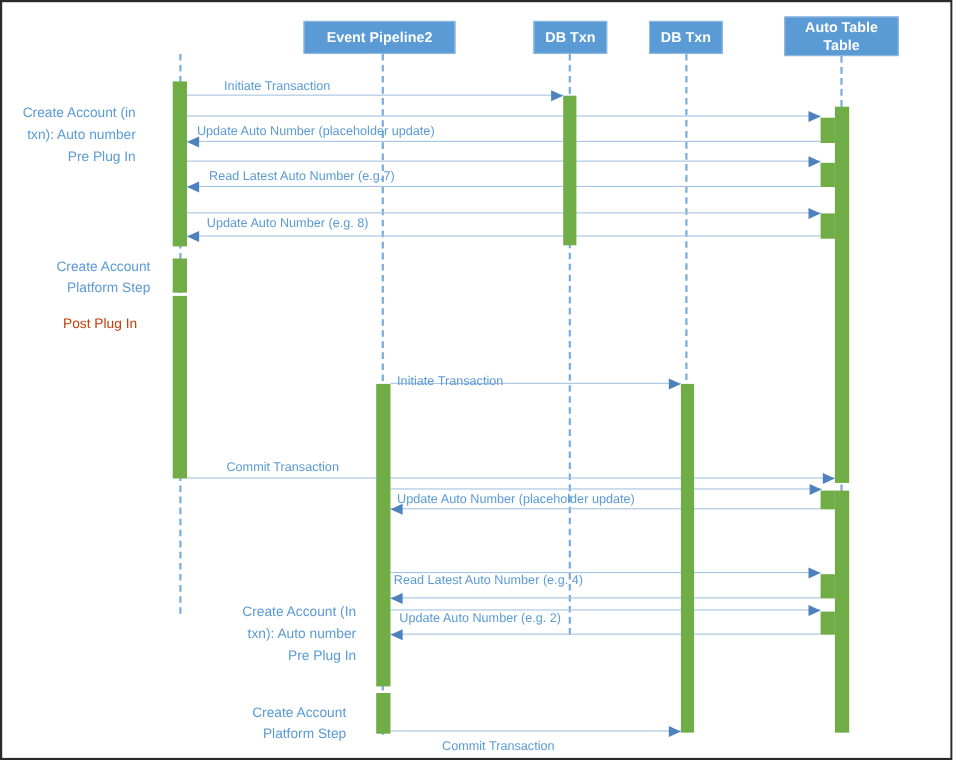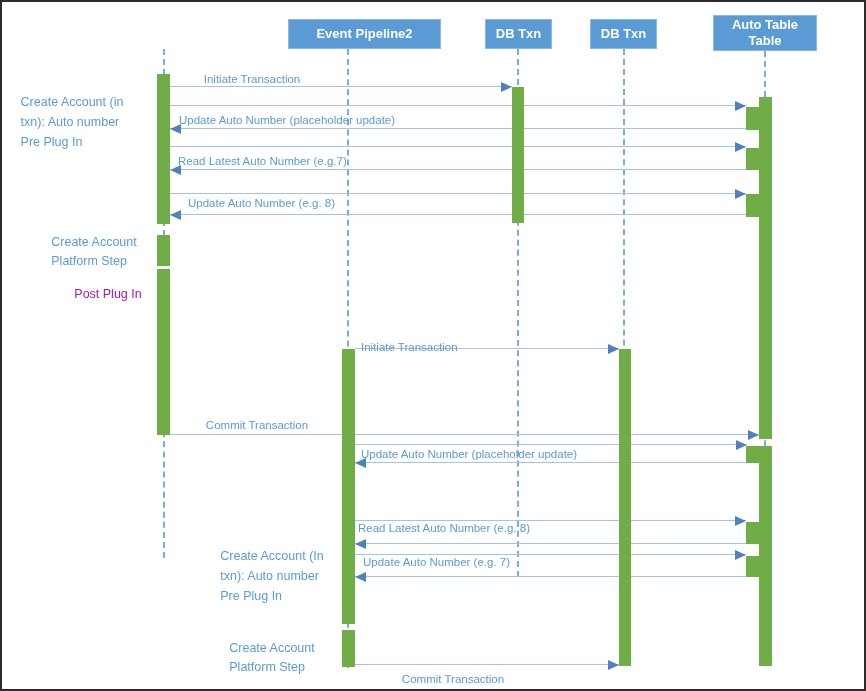--- a/index.html
+++ b/index.html
@@ -60,21 +60,21 @@
     font-size: 11.5px;
     line-height: 13px;
     white-space: nowrap;
     color: #5b9bd5;
     z-index: 5;
   }
   .annotation {
     position: absolute;
     font-size: 12.5px;
     line-height: 19px;
-    text-align: left;
+    text-align: right;
     white-space: pre-line;
     color: #5b9bd5;
     transform: translateX(-50%);
     z-index: 5;
   }
 </style>
 </head>
 <body>
 
 <div id="canvas">
@@ -114,47 +114,47 @@
     <div class="act" style="left: 744px; top: 444px; width: 13px; height: 17px; background: rgb(112, 173, 71);"></div>
     <div class="act" style="left: 744px; top: 520px; width: 13px; height: 22px; background: rgb(112, 173, 71);"></div>
     <div class="act" style="left: 744px; top: 554px; width: 13px; height: 21px; background: rgb(112, 173, 71);"></div>
     <div class="arrowhead" style="top: 80px; left: 499px; border-left: 11px solid rgb(78, 129, 189);"></div>
     <div class="msg-label" style="top: 71px; color: rgb(91, 155, 213); left: 250px; transform: translateX(-50%);">Initiate Transaction</div>
     <div class="arrowhead" style="top: 99px; left: 733px; border-left: 11px solid rgb(78, 129, 189);"></div>
     <div class="arrowhead" style="top: 122px; left: 168px; border-right: 11px solid rgb(78, 129, 189);"></div>
     <div class="msg-label" style="top: 112px; color: rgb(91, 155, 213); left: 177px;">Update Auto Number (placeholder update)</div>
     <div class="arrowhead" style="top: 140px; left: 733px; border-left: 11px solid rgb(78, 129, 189);"></div>
     <div class="arrowhead" style="top: 163px; left: 168px; border-right: 11px solid rgb(78, 129, 189);"></div>
-    <div class="msg-label" style="top: 153px; color: rgb(91, 155, 213); left: 176px;">Read Latest Auto Number (e.g.7)</div>
+    <div class="msg-label" style="top: 153px; color: rgb(91, 155, 213); left: 188px;">Read Latest Auto Number (e.g.7)</div>
     <div class="arrowhead" style="top: 187px; left: 733px; border-left: 11px solid rgb(78, 129, 189);"></div>
     <div class="arrowhead" style="top: 208px; left: 168px; border-right: 11px solid rgb(78, 129, 189);"></div>
     <div class="msg-label" style="top: 195px; color: rgb(91, 155, 213); left: 186px;">Update Auto Number (e.g. 8)</div>
     <div class="arrowhead" style="top: 428px; left: 746px; border-left: 11px solid rgb(78, 129, 189);"></div>
     <div class="msg-label" style="top: 417px; color: rgb(91, 155, 213); left: 255px; transform: translateX(-50%);">Commit Transaction</div>
     <div class="arrowhead" style="top: 342px; left: 606px; border-left: 11px solid rgb(78, 129, 189);"></div>
     <div class="msg-label" style="top: 339px; color: rgb(91, 155, 213); left: 359px;">Initiate Transaction</div>
     <div class="arrowhead" style="top: 438px; left: 734px; border-left: 11px solid rgb(78, 129, 189);"></div>
     <div class="arrowhead" style="top: 456px; left: 353px; border-right: 11px solid rgb(78, 129, 189);"></div>
     <div class="msg-label" style="top: 446px; color: rgb(91, 155, 213); left: 359px;">Update Auto Number (placeholder update)</div>
     <div class="arrowhead" style="top: 514px; left: 733px; border-left: 11px solid rgb(78, 129, 189);"></div>
     <div class="arrowhead" style="top: 537px; left: 353px; border-right: 11px solid rgb(78, 129, 189);"></div>
-    <div class="msg-label" style="top: 520px; color: rgb(91, 155, 213); left: 356px;">Read Latest Auto Number (e.g. 8)</div>
+    <div class="msg-label" style="top: 520px; color: rgb(91, 155, 213); left: 356px;">Read Latest Auto Number (e.g. 4)</div>
     <div class="arrowhead" style="top: 548px; left: 733px; border-left: 11px solid rgb(78, 129, 189);"></div>
     <div class="arrowhead" style="top: 570px; left: 353px; border-right: 11px solid rgb(78, 129, 189);"></div>
-    <div class="msg-label" style="top: 554px; color: rgb(91, 155, 213); left: 361px;">Update Auto Number (e.g. 7)</div>
+    <div class="msg-label" style="top: 554px; color: rgb(91, 155, 213); left: 361px;">Update Auto Number (e.g. 2)</div>
     <div class="arrowhead" style="top: 658px; left: 606px; border-left: 11px solid rgb(78, 129, 189);"></div>
     <div class="msg-label" style="top: 671px; color: rgb(91, 155, 213); left: 451px; transform: translateX(-50%);">Commit Transaction</div>
     <div class="annotation" style="left: 70px; top: 90px; line-height: 20px; color: rgb(91, 155, 213);">Create Account (in
 txn): Auto number
 Pre Plug In</div>
     <div class="annotation" style="left: 92px; top: 231px; line-height: 19px; color: rgb(91, 155, 213);">Create Account
 Platform Step</div>
-    <div class="annotation" style="left: 106px; top: 283px; line-height: 19px; color: #a21caf;">Post Plug In</div>
+    <div class="annotation" style="left: 89px; top: 283px; line-height: 19px; color: #c2410c;">Post Plug In</div>
     <div class="annotation" style="left: 270px; top: 544px; line-height: 20px; color: rgb(91, 155, 213);">Create Account (In
 txn): Auto number
 Pre Plug In</div>
     <div class="annotation" style="left: 270px; top: 637px; line-height: 19px; color: rgb(91, 155, 213);">Create Account
 Platform Step</div>
-    <div class="hdr" style="left: 286px; top: 17px; width: 153px; height: 30px; background: rgb(91, 155, 213); border-color: rgb(141, 184, 226); color: rgb(255, 255, 255);">Event Pipeline2</div>
+    <div class="hdr" style="left: 274px; top: 17px; width: 138px; height: 30px; background: rgb(91, 155, 213); border-color: rgb(141, 184, 226); color: rgb(255, 255, 255);">Event Pipeline2</div>
     <div class="hdr" style="left: 483px; top: 17px; width: 67px; height: 30px; background: rgb(91, 155, 213); border-color: rgb(141, 184, 226); color: rgb(255, 255, 255);">DB Txn</div>
     <div class="hdr" style="left: 588px; top: 17px; width: 67px; height: 30px; background: rgb(91, 155, 213); border-color: rgb(141, 184, 226); color: rgb(255, 255, 255);">DB Txn</div>
     <div class="hdr" style="left: 711px; top: 13px; width: 104px; height: 36px; background: rgb(91, 155, 213); border-color: rgb(141, 184, 226); color: rgb(255, 255, 255);">Auto Table Table</div>
   </div>
 
 </body></html>

